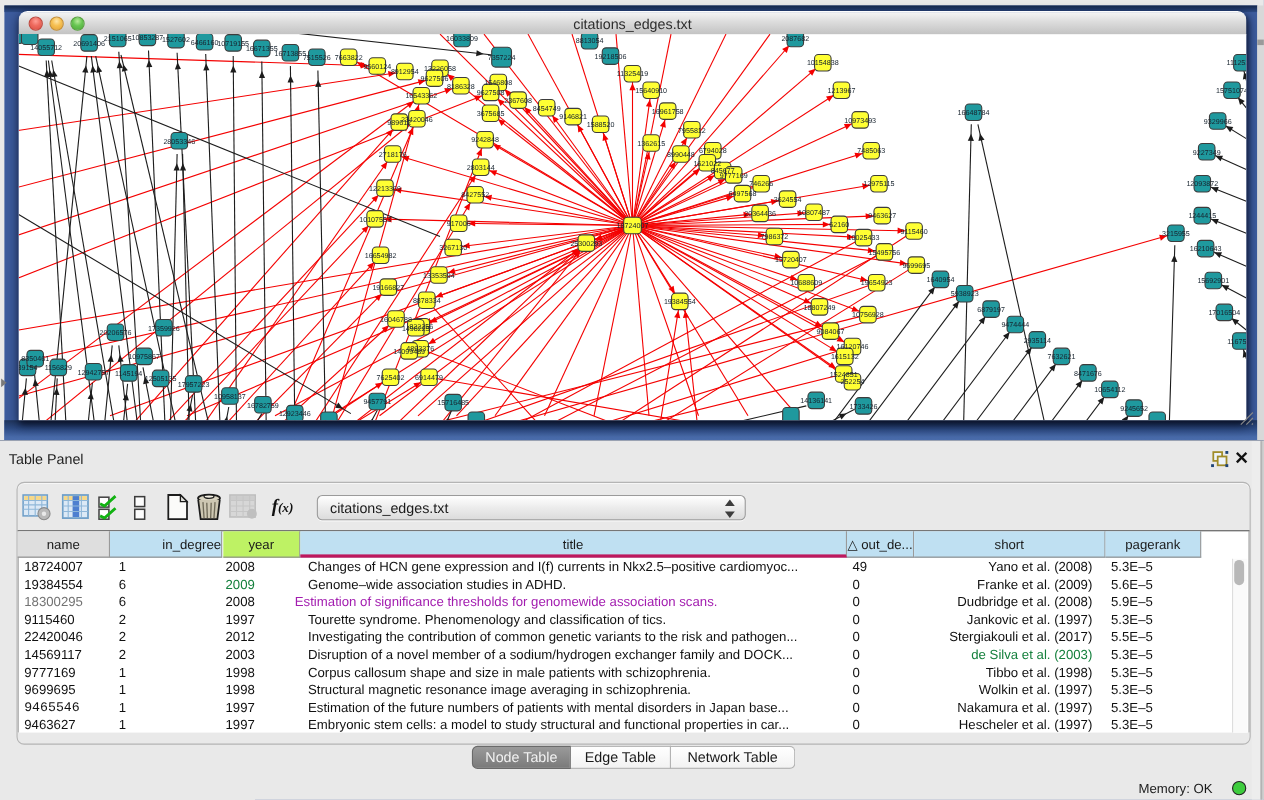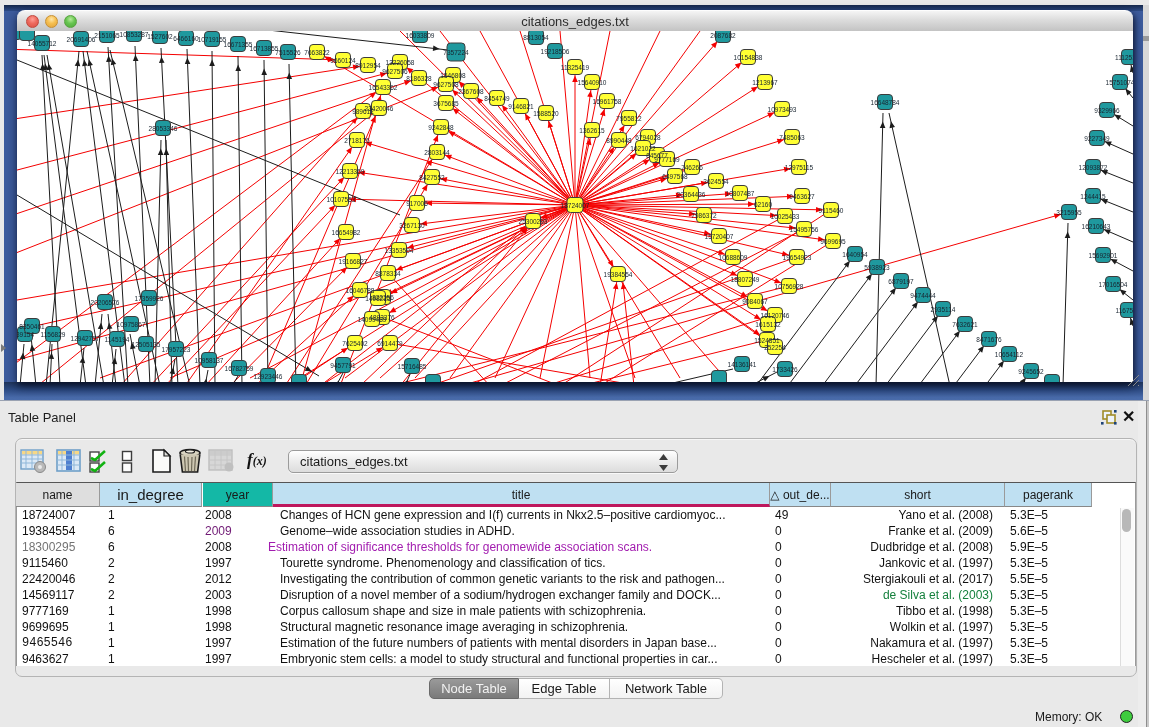--- a/index.html
+++ b/index.html
@@ -723,36 +723,36 @@
 <div class="abs" style="left:288px;top:450px;width:390px;height:23px;border:1px solid #9b9b9b;
  border-radius:5px;background:linear-gradient(#ffffff,#ececec 50%,#dcdcdc);box-shadow:0 1px 0 rgba(255,255,255,.7);">
  <div style="font-size:13px;color:#1a1a1a;line-height:21px;padding-left:11px;">citations_edges.txt</div>
  <svg class="abs" style="right:8px;top:2px" width="11" height="19">
   <polygon points="5.5,1 10,7 1,7" fill="#3c3c3c"></polygon>
       <polygon points="5.5,18 10,12 1,12" fill="#3c3c3c"></polygon>
     </svg>
 </div>
 <div class="abs" style="left:16px;top:482px;width:1120px;height:184px;background:#fff;border-top:1px solid #555;border-left:1px solid #9a9a9a;border-right:1px solid #9a9a9a;"></div>
 <div class="abs" style="left:16px;top:483px;width:84px;height:24px;background:#dedede;border-right:1px solid #9a9a9a;border-bottom:1px solid #888;font-size:12px;color:#1a1a1a;text-align:center;line-height:24px;overflow:hidden;">name</div>
-<div class="abs" style="left:100px;top:483px;width:102px;height:24px;background:#bfe0f2;border-right:1px solid #9a9a9a;border-bottom:1px solid #888;font-size:15px;color:#1a1a1a;text-align:center;line-height:24px;overflow:hidden;">in_degree</div>
-<div class="abs" style="left:203px;top:483px;width:70px;height:24px;background:#14b8a6;border-right:1px solid #9a9a9a;border-bottom:1px solid #888;font-size:12px;color:#1a1a1a;text-align:center;line-height:24px;overflow:hidden;">year</div>
+<div class="abs" style="left:100px;top:483px;width:102px;height:24px;background:#bfe0f2;border-right:1px solid #9a9a9a;border-bottom:1px solid #888;font-size:12px;color:#1a1a1a;text-align:right;line-height:24px;overflow:hidden;">in_degree</div>
+<div class="abs" style="left:203px;top:483px;width:70px;height:24px;background:#bef264;border-right:1px solid #9a9a9a;border-bottom:1px solid #888;font-size:12px;color:#1a1a1a;text-align:center;line-height:24px;overflow:hidden;">year</div>
 <div class="abs" style="left:273px;top:483px;width:497px;height:24px;background:#bfe0f2;border-right:1px solid #9a9a9a;border-bottom:3px solid #be185d;font-size:12px;color:#1a1a1a;text-align:center;line-height:24px;overflow:hidden;">title</div>
 <div class="abs" style="left:770px;top:483px;width:61px;height:24px;background:#bfe0f2;border-right:1px solid #9a9a9a;border-bottom:1px solid #888;font-size:12px;color:#1a1a1a;text-align:center;line-height:24px;overflow:hidden;">△ out_de...</div>
 <div class="abs" style="left:831px;top:483px;width:174px;height:24px;background:#bfe0f2;border-right:1px solid #9a9a9a;border-bottom:1px solid #888;font-size:12px;color:#1a1a1a;text-align:center;line-height:24px;overflow:hidden;">short</div>
 <div class="abs" style="left:1005px;top:483px;width:87px;height:24px;background:#bfe0f2;border-right:1px solid #9a9a9a;border-bottom:1px solid #888;font-size:12px;color:#1a1a1a;text-align:center;line-height:24px;overflow:hidden;">pagerank</div>
 <div class="abs" style="left:22px;top:508px;font-size:12px;color:#111;">18724007</div>
 <div class="abs" style="left:108px;top:508px;font-size:12px;color:#111;">1</div>
 <div class="abs" style="left:205px;top:508px;font-size:12px;color:#111;">2008</div>
 <div class="abs" style="left:280px;top:508px;width:486px;font-size:12px;color:#111;white-space:nowrap;overflow:hidden;">Changes of HCN gene expression and I(f) currents in Nkx2.5–positive cardiomyoc...</div>
 <div class="abs" style="left:775px;top:508px;font-size:12px;color:#111;">49</div>
 <div class="abs" style="left:831px;top:508px;width:162px;font-size:12px;color:#111;text-align:right;">Yano et al. (2008)</div>
 <div class="abs" style="left:1010px;top:508px;font-size:12px;color:#111;">5.3E–5</div>
 <div class="abs" style="left:22px;top:524px;font-size:12px;color:#111;">19384554</div>
 <div class="abs" style="left:108px;top:524px;font-size:12px;color:#111;">6</div>
-<div class="abs" style="left:205px;top:524px;font-size:12px;color:#701a75;">2009</div>
+<div class="abs" style="left:205px;top:524px;font-size:12px;color:#15803d;">2009</div>
 <div class="abs" style="left:280px;top:524px;width:486px;font-size:12px;color:#111;white-space:nowrap;overflow:hidden;">Genome–wide association studies in ADHD.</div>
 <div class="abs" style="left:775px;top:524px;font-size:12px;color:#111;">0</div>
 <div class="abs" style="left:831px;top:524px;width:162px;font-size:12px;color:#111;text-align:right;">Franke et al. (2009)</div>
 <div class="abs" style="left:1010px;top:524px;font-size:12px;color:#111;">5.6E–5</div>
 <div class="abs" style="left:22px;top:540px;font-size:12px;color:#737373;">18300295</div>
 <div class="abs" style="left:108px;top:540px;font-size:12px;color:#111;">6</div>
 <div class="abs" style="left:205px;top:540px;font-size:12px;color:#111;">2008</div>
 <div class="abs" style="left:268px;top:540px;width:486px;font-size:12px;color:#a21caf;white-space:nowrap;overflow:hidden;">Estimation of significance thresholds for genomewide association scans.</div>
 <div class="abs" style="left:775px;top:540px;font-size:12px;color:#111;">0</div>
 <div class="abs" style="left:831px;top:540px;width:162px;font-size:12px;color:#111;text-align:right;">Dudbridge et al. (2008)</div>

